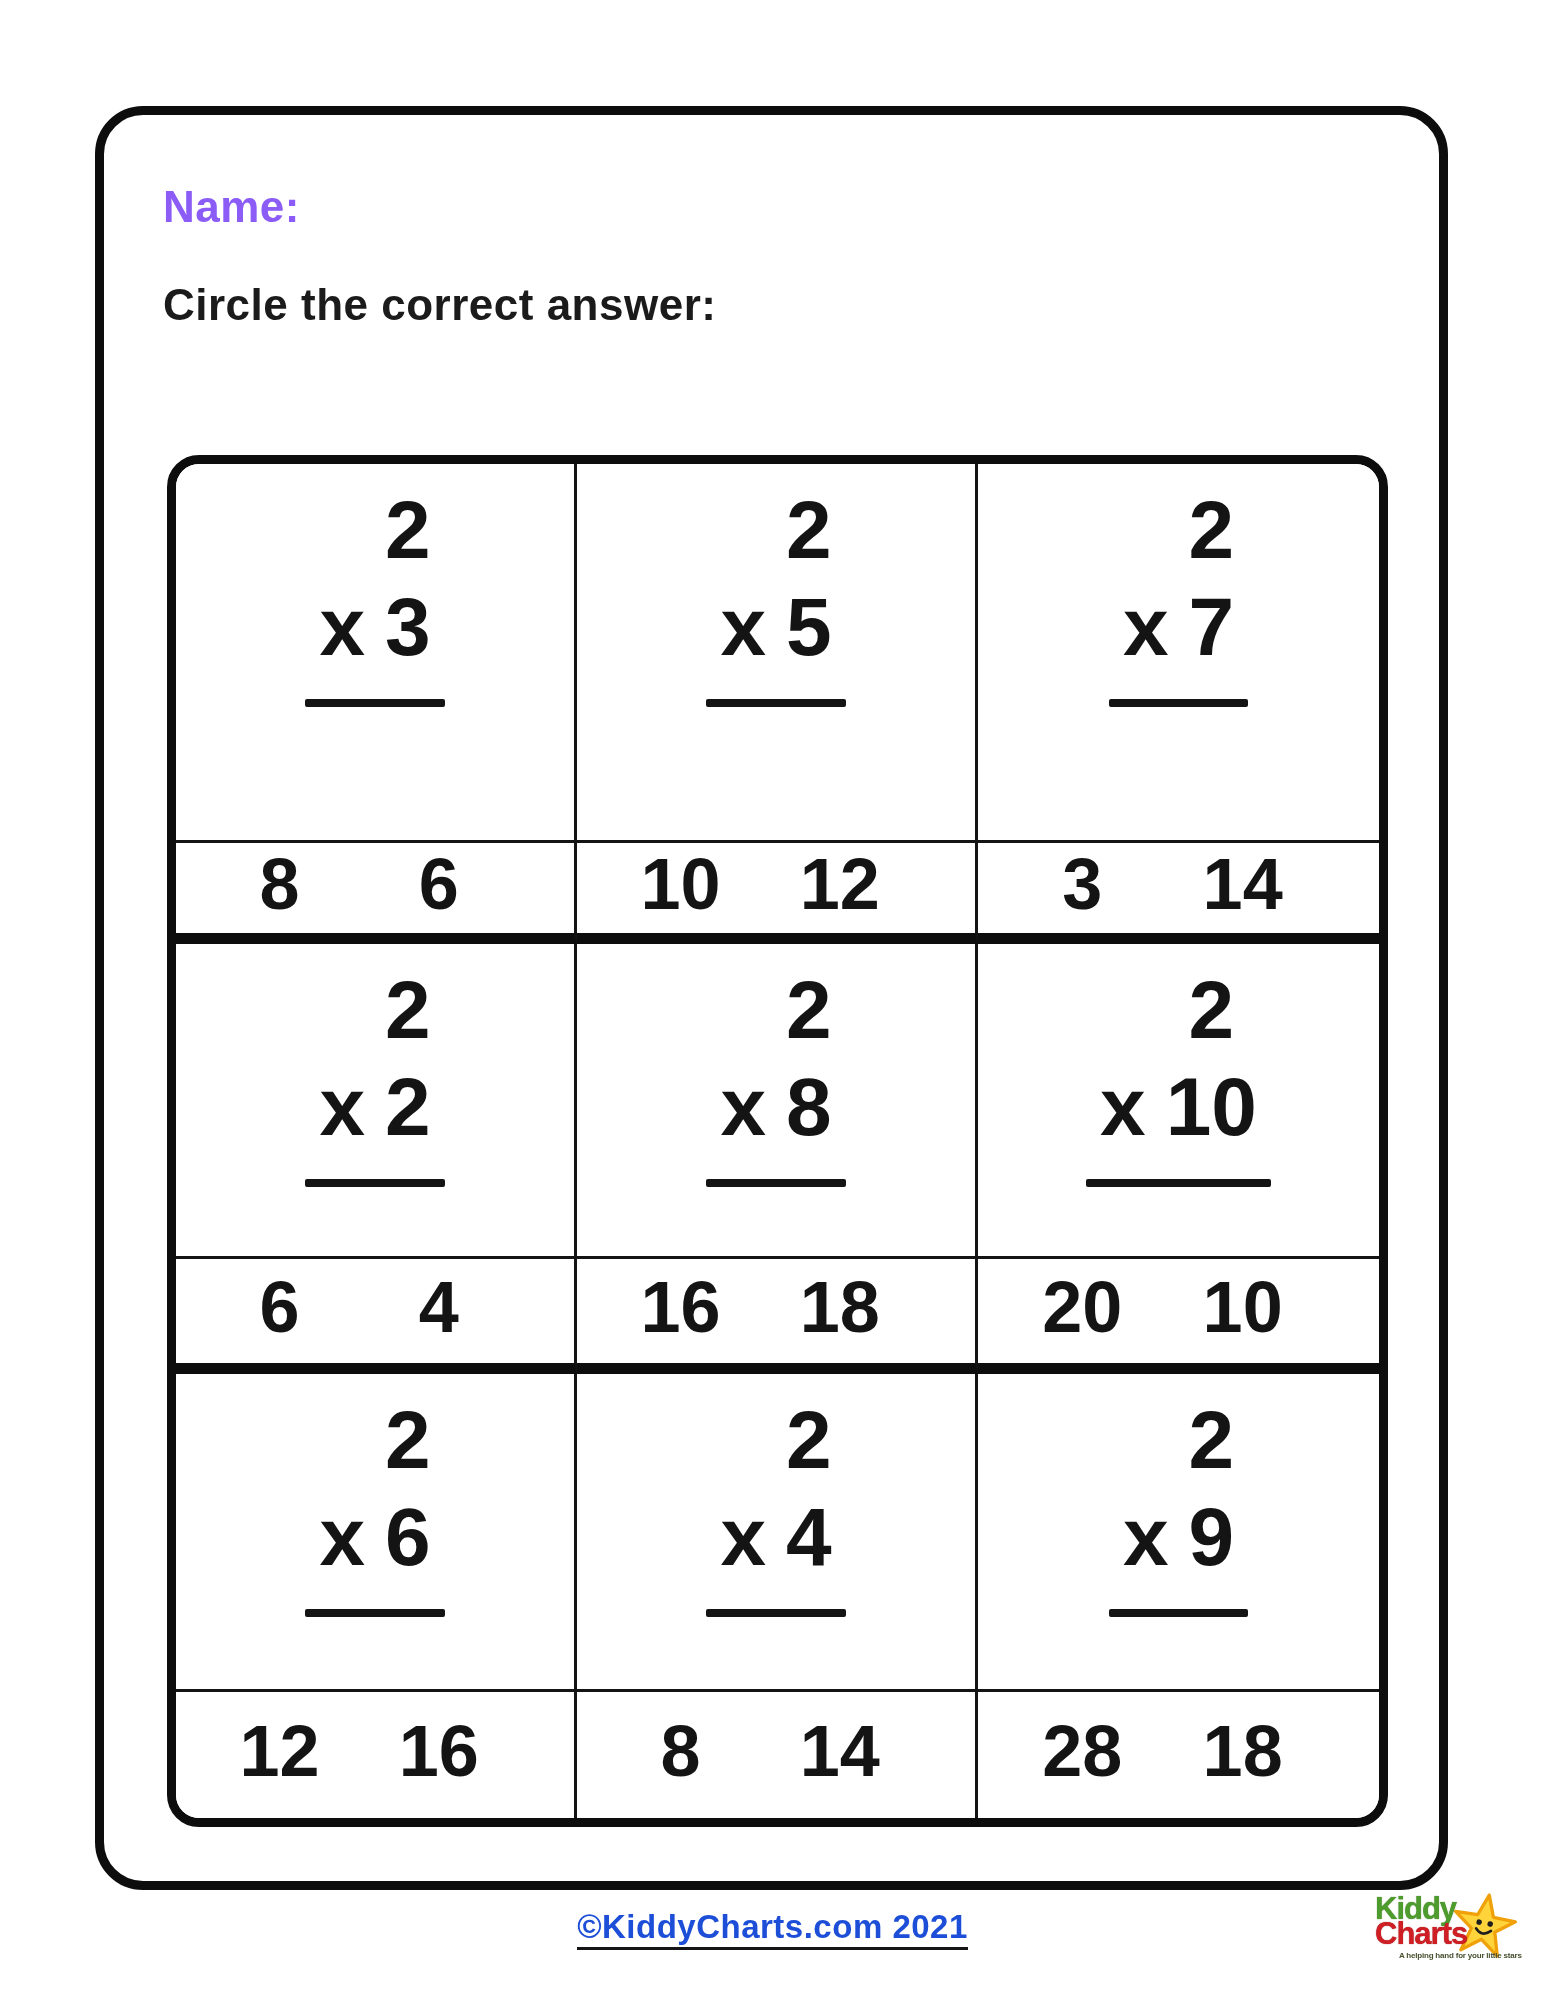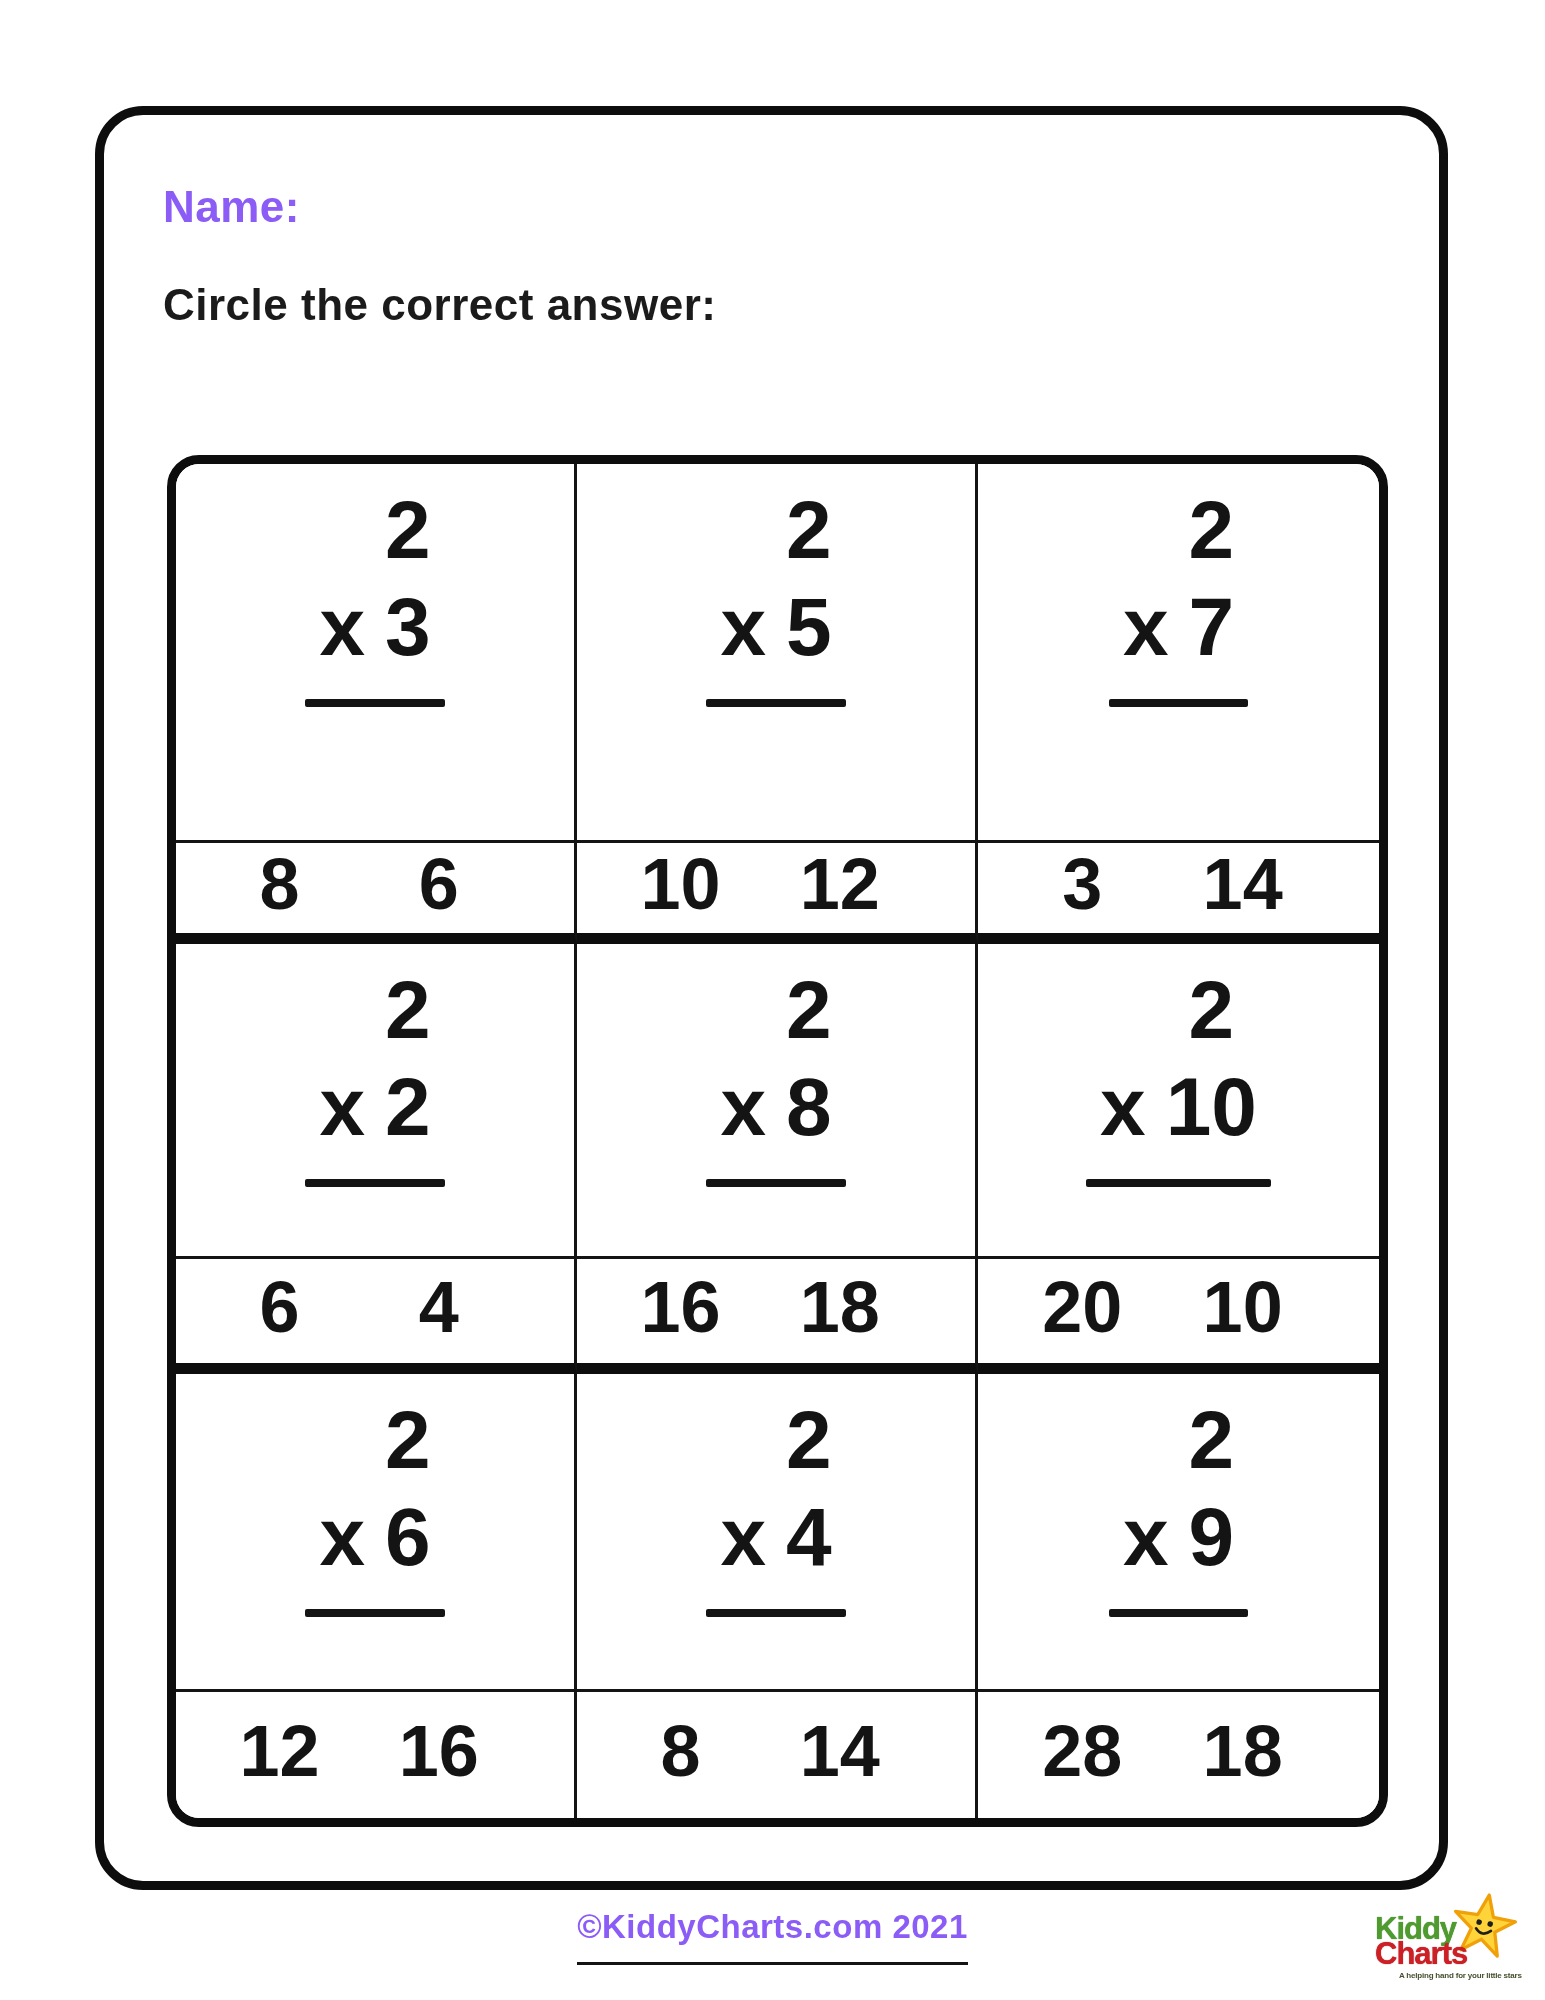--- a/index.html
+++ b/index.html
@@ -104,33 +104,33 @@
   .footer {
     position: absolute;
     left: 0; top: 1908px;
     width: 100%;
     text-align: center;
   }
   .copyright {
     display: inline-block;
     font-size: 33px;
     font-weight: 700;
-    color: #8b5cf6;
+    color: #1d4ed8;
     border-bottom: 3px solid #141414;
-    padding-bottom: 16px;
+    padding-bottom: 1px;
     letter-spacing: 0.5px;
   }
 
   
   .logo {
     position: absolute;
     left: 1375px; top: 1896px;
     width: 150px; height: 86px;
   }
-  .logo-text { position: relative; z-index: 2; line-height: 0.82; margin-top: 20px; }
+  .logo-text { position: relative; z-index: 2; line-height: 0.82; }
   .logo-kiddy {
     font-size: 31px; font-weight: 700;
     letter-spacing: -1px;
     color: #4e9c2e;
     text-shadow: 0 0 1px #2e6b14;
   }
   .logo-charts {
     font-size: 31px; font-weight: 700;
     letter-spacing: -1px;
     color: #cf1f25;

